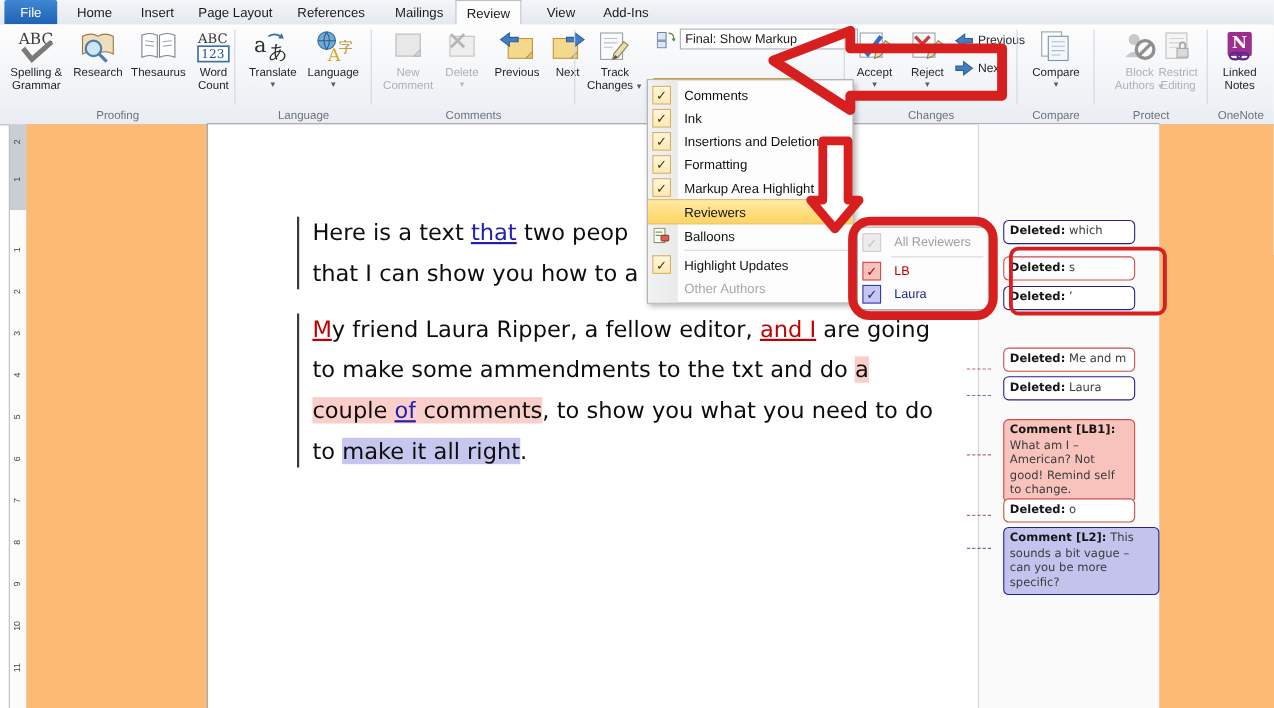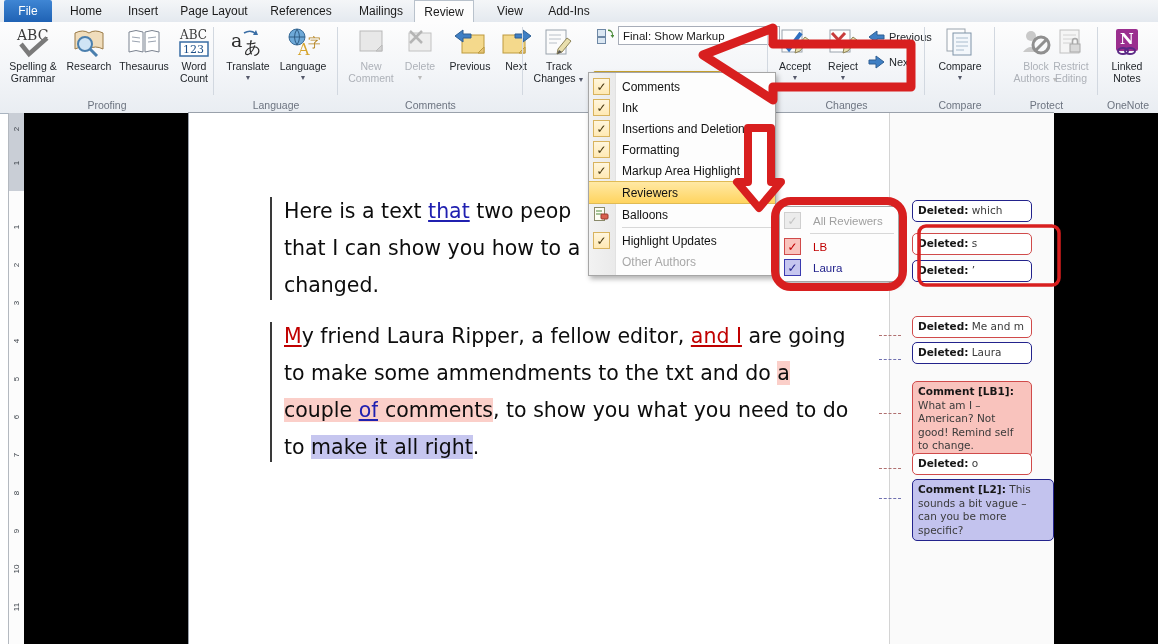--- a/index.html
+++ b/index.html
@@ -69,21 +69,21 @@
 
   
   .vruler{position:absolute;left:8px;top:113px;width:15px;height:531px;
     background:#fbfbfb;border-left:1px solid #b4b9c0;border-right:1px solid #b4b9c0;}
   .vr-seg{position:absolute;left:0;width:15px;background:#fcfcfc;}
   .vr-seg.margin{background:#c9ced6;}
   .vr-tick{position:absolute;left:0;width:15px;text-align:center;font-size:8px;color:#3d434b;
     line-height:8px;transform:rotate(-90deg);}
 
   
-  .workspace{position:absolute;left:24px;top:113px;right:0;bottom:0;background:#000000;}
+  .workspace{position:absolute;left:24px;top:113px;right:0;bottom:0;background:#fdba74;}
   .page{position:absolute;left:165px;top:0;width:864px;height:531px;background:#fff;
     box-shadow:0 0 0 1px #9aa1ab;}
   .markup-area{position:absolute;left:700px;top:0;width:164px;height:531px;
     background:#fafafa;border-left:1px solid #d4d4d4;}
 
   
   .doc{position:absolute;left:95px;top:80px;width:620px;font-family:"DejaVu Sans", sans-serif;
     font-size:20.5px;color:#0d0d0d;line-height:37px;}
   .para{position:relative;margin-bottom:14px;}
   .changebar{position:absolute;left:-14px;top:4px;bottom:4px;width:1.6px;background:#3a3a3a;}
@@ -435,23 +435,20 @@
       <div class="doc">
 
         <div class="para">
           <div class="changebar"></div>
           <div>
             <span>Here is a text </span><span class="ins-l2">that</span><span> two peop</span>
           </div>
           <div>
             <span>that I can show you how to a</span>
           </div>
-          <div>
-            <span>changed.</span>
-          </div>
         </div>
 
         <div class="para" style="margin-top:12px;">
           <div class="changebar"></div>
           <div>
             <span class="ins-lb">M</span><span>y friend Laura Ripper, a fellow editor, </span><span class="ins-lb">and I</span><span> are going</span>
           </div>
           <div>
             <span>to make some </span><span class="sp-red">ammendments</span><span> to the txt and do </span><span class="hl-lb">a</span>
           </div>

